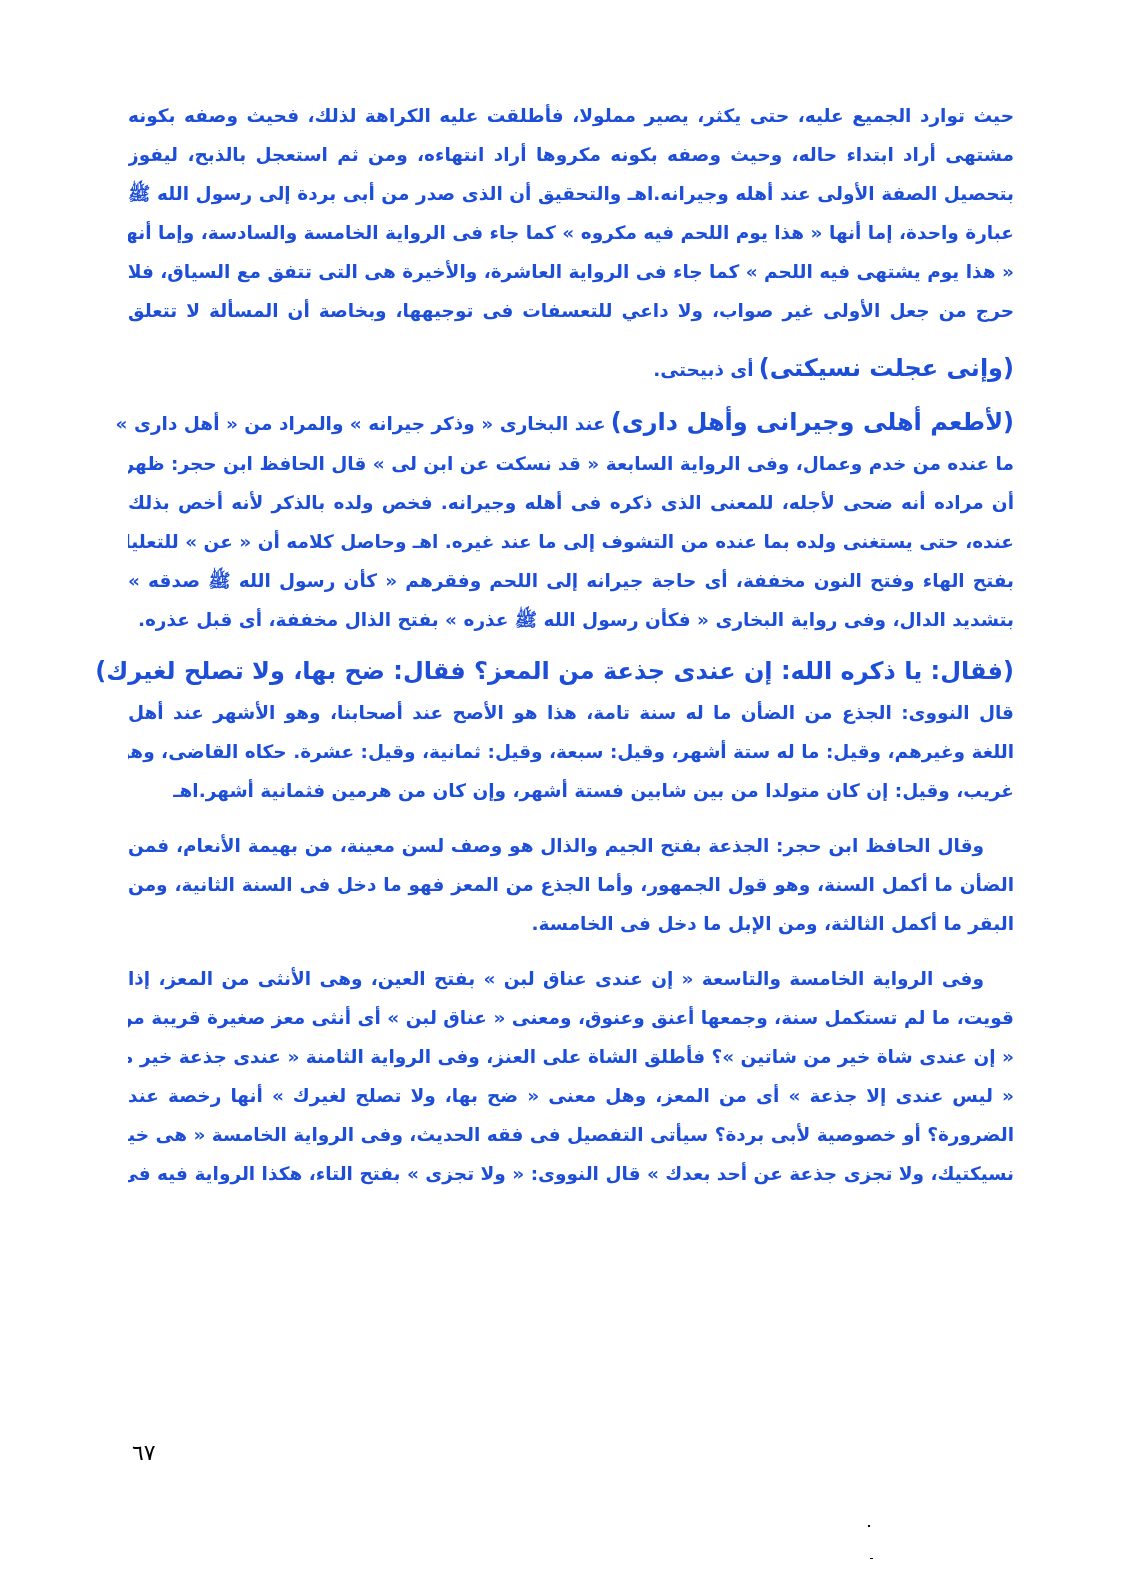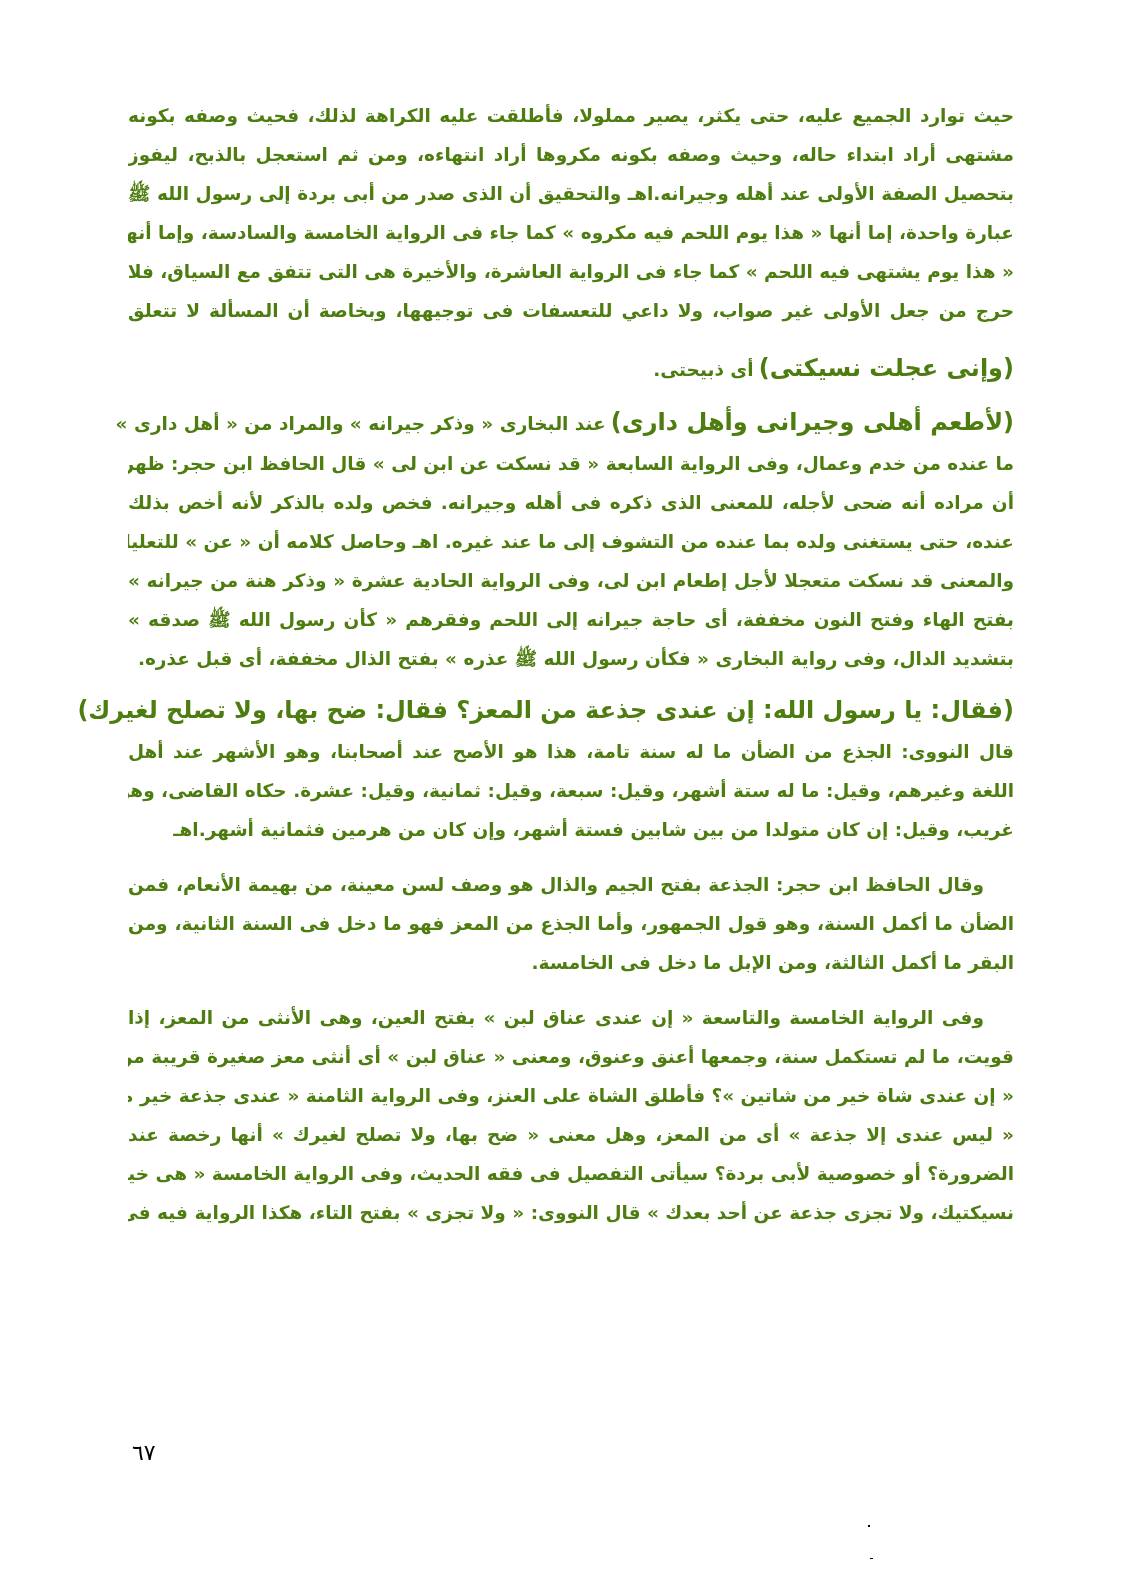--- a/index.html
+++ b/index.html
@@ -1,19 +1,19 @@
 <!DOCTYPE html>
 <html><head>
 <meta charset="utf-8">
 <style>
   html, body { margin: 0; padding: 0; background: #ffffff; }
   body { width: 1127px; height: 1574px; position: relative; overflow: hidden; }
   .page {
     position: absolute; left: 128px; top: 96px; width: 886px;
-    direction: rtl; color: #4d7c0f;
+    direction: rtl; color: #1d4ed8;
     font-family: "DejaVu Sans", sans-serif;
   }
   .line {
     display: block; height: 39px; line-height: 39px;
     font-size: 18.5px; font-weight: bold;
     text-align: justify; text-align-last: justify;
     white-space: nowrap; overflow: hidden;
   }
   .line.last { text-align-last: right; }
   .line.indent { padding-right: 30px; }
@@ -54,30 +54,29 @@
   <div class="gap-s"></div>
 
   <div>
     <div class="h-line justify">
       <span class="head-text">(لأطعم أهلى وجيرانى وأهل دارى)</span>
       <span class="plain">عند البخارى « وذكر جيرانه » والمراد من « أهل دارى »</span>
     </div>
     <span class="line">ما عنده من خدم وعمال، وفى الرواية السابعة « قد نسكت عن ابن لى » قال الحافظ ابن حجر: ظهرلى</span>
     <span class="line">أن مراده أنه ضحى لأجله، للمعنى الذى ذكره فى أهله وجيرانه. فخص ولده بالذكر لأنه أخص بذلك</span>
     <span class="line">عنده، حتى يستغنى ولده بما عنده من التشوف إلى ما عند غيره. اهـ وحاصل كلامه أن « عن » للتعليل،</span>
-    <span class="line">والمعنى قد نسكت متعجلا لأجل إطعام ابن لى، وفى الرواية الحادية عشرة « وذكر هنة من جيرانه »</span>
     <span class="line">بفتح الهاء وفتح النون مخففة، أى حاجة جيرانه إلى اللحم وفقرهم « كأن رسول الله ﷺ صدقه »</span>
     <span class="line last">بتشديد الدال، وفى رواية البخارى « فكأن رسول الله ﷺ عذره » بفتح الذال مخففة، أى قبل عذره.</span>
   </div>
 
   <div class="gap-s"></div>
 
   <div>
     <div class="h-line justify">
-      <span class="head-text">(فقال: يا رسول الله: إن عندى جذعة من المعز؟ فقال: ضح بها، ولا تصلح لغيرك)</span>
+      <span class="head-text">(فقال: يا ذكره الله: إن عندى جذعة من المعز؟ فقال: ضح بها، ولا تصلح لغيرك)</span>
     </div>
     <span class="line">قال النووى: الجذع من الضأن ما له سنة تامة، هذا هو الأصح عند أصحابنا، وهو الأشهر عند أهل</span>
     <span class="line">اللغة وغيرهم، وقيل: ما له ستة أشهر، وقيل: سبعة، وقيل: ثمانية، وقيل: عشرة. حكاه القاضى، وهو</span>
     <span class="line last">غريب، وقيل: إن كان متولدا من بين شابين فستة أشهر، وإن كان من هرمين فثمانية أشهر.اهـ</span>
   </div>
 
   <div class="gap-m"></div>
 
   <div>
     <span class="line indent">وقال الحافظ ابن حجر: الجذعة بفتح الجيم والذال هو وصف لسن معينة، من بهيمة الأنعام، فمن</span>

